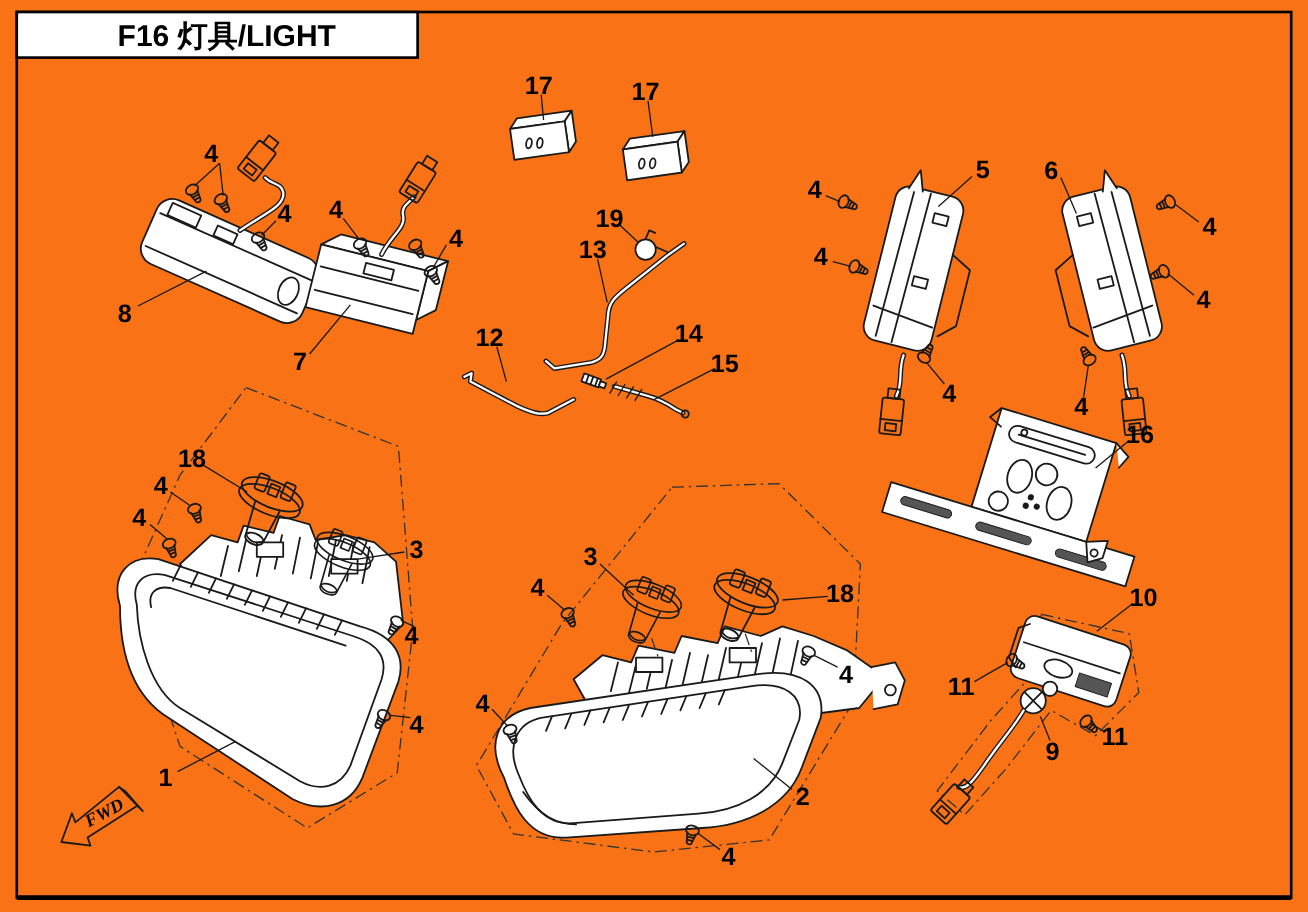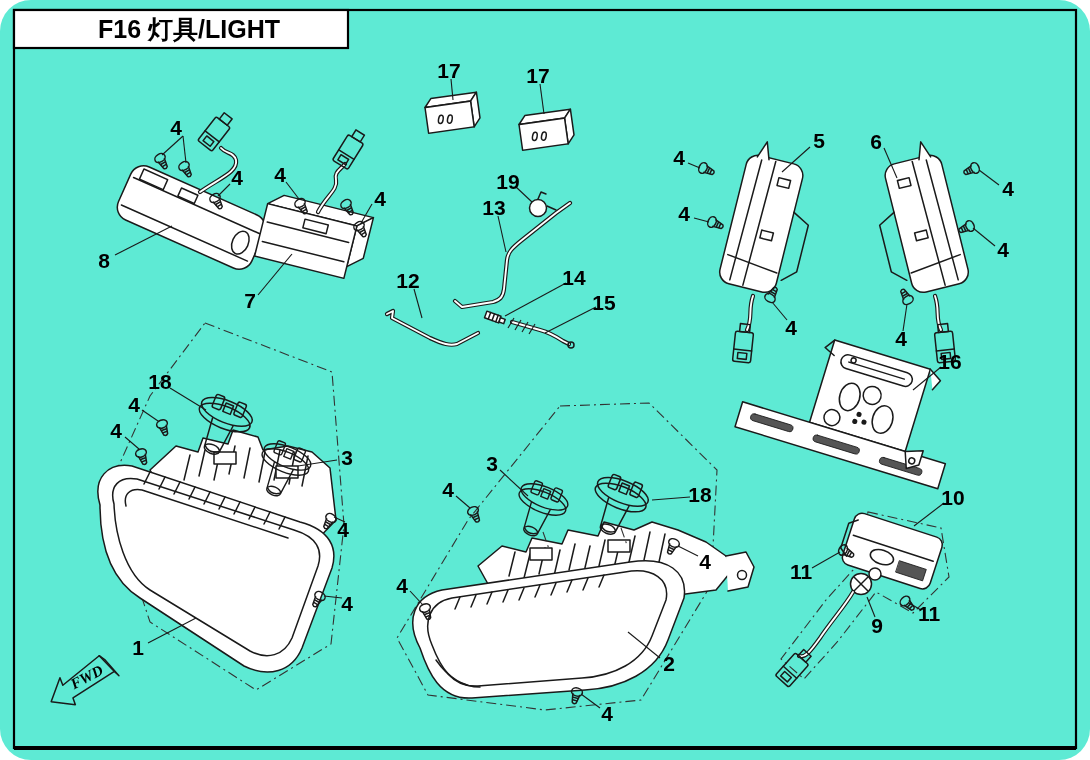--- a/index.html
+++ b/index.html
@@ -1,17 +1,17 @@
 <!DOCTYPE html>
 <html><head>
 <meta charset="utf-8">
 <style>
   html,body{margin:0;padding:0;background:#fff;}
-  .page{position:relative;width:1090px;height:760px;background:#5eead4;overflow:hidden;
-        font-family:"Liberation Sans",sans-serif;border-radius:31px;}
+  .page{position:relative;width:1090px;height:760px;background:#f97316;overflow:hidden;
+        font-family:"Liberation Sans",sans-serif;}
   svg{display:block}
   .ln{fill:none;stroke:#1a1a1a;stroke-width:1.5;stroke-linejoin:round;stroke-linecap:round}
   .tubeO{fill:none;stroke:#1a1a1a;stroke-width:4.2;stroke-linecap:round;stroke-linejoin:round}
   .tubeI{fill:none;stroke:#fff;stroke-width:1.9;stroke-linecap:round;stroke-linejoin:round}
   .dd{fill:none;stroke:#333;stroke-width:1.1;stroke-dasharray:10 4 2 4}
   .ld{stroke:#1a1a1a;stroke-width:1.1}
   .co{font-size:21px;font-weight:700;fill:#000;text-anchor:middle;
       font-family:"Liberation Sans",sans-serif}
   .title-txt{font-size:25px;font-weight:700;fill:#000;
       font-family:"Liberation Sans",sans-serif}

